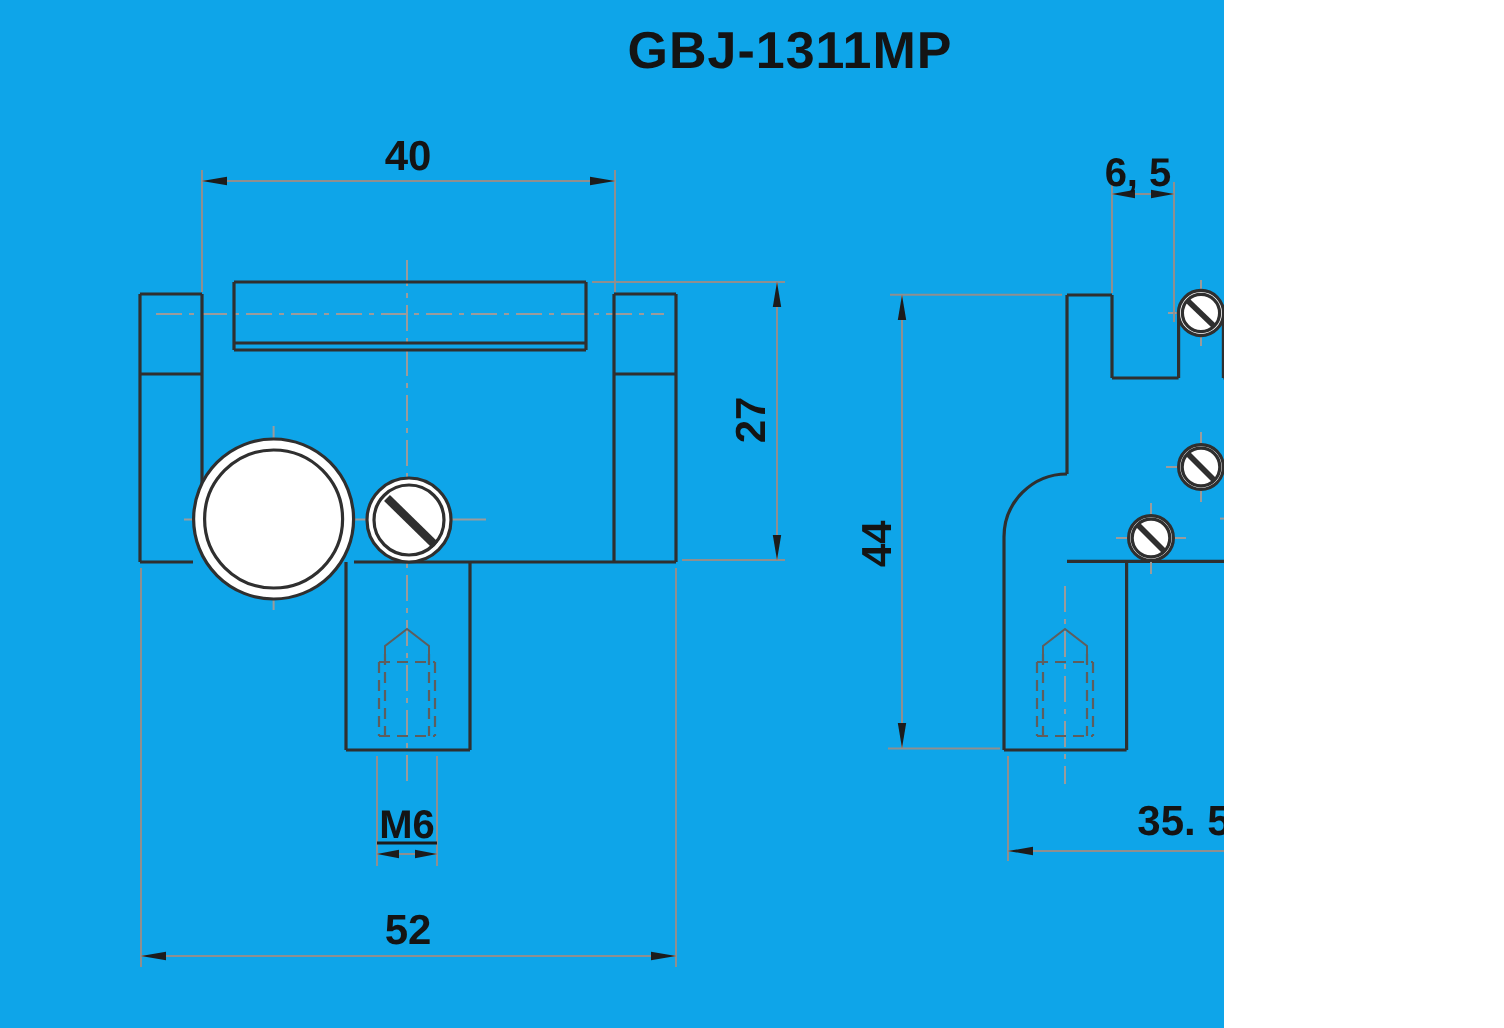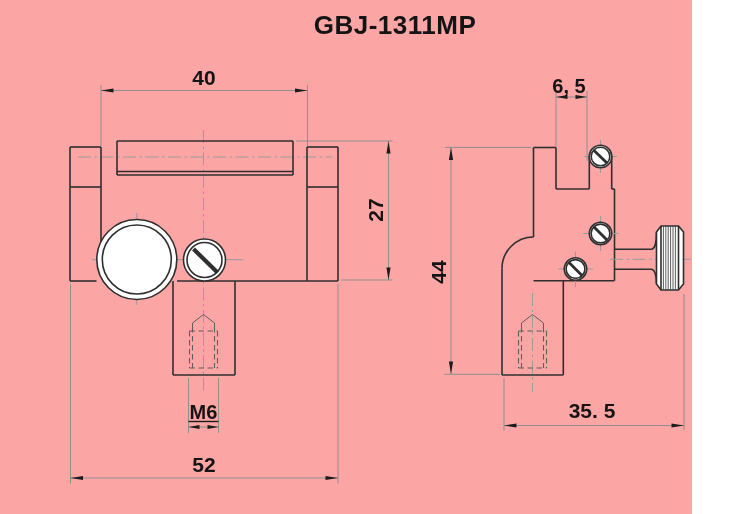--- a/index.html
+++ b/index.html
@@ -1,16 +1,16 @@
 <!DOCTYPE html>
 <html><head>
 <meta charset="utf-8">
 <style>
   html,body{margin:0;padding:0;background:#ffffff;}
-  .stage{position:relative;width:692px;height:514px;background:#fca5a5;overflow:hidden;
+  .stage{position:relative;width:612px;height:514px;background:#0ea5e9;overflow:hidden;
          font-family:"Liberation Sans", sans-serif;}
   svg{display:block;}
   .o  {stroke:#2f2f2f;stroke-width:1.6;fill:none;}
   .of {stroke:#2f2f2f;stroke-width:1.6;fill:#ffffff;}
   .t  {stroke:#9b9b9b;stroke-width:1;fill:none;}
   .cl {stroke:#9b9b9b;stroke-width:1;fill:none;stroke-dasharray:13 3.5 2.5 3.5;}
   .hid{stroke:#5e5e5e;stroke-width:1.1;fill:none;stroke-dasharray:5.5 3.5;}
   .dim{stroke:#8f8f8f;stroke-width:1;fill:none;}
   .ar {fill:#1c1c1c;stroke:none;}
   .slot{stroke:#2f2f2f;fill:none;}

